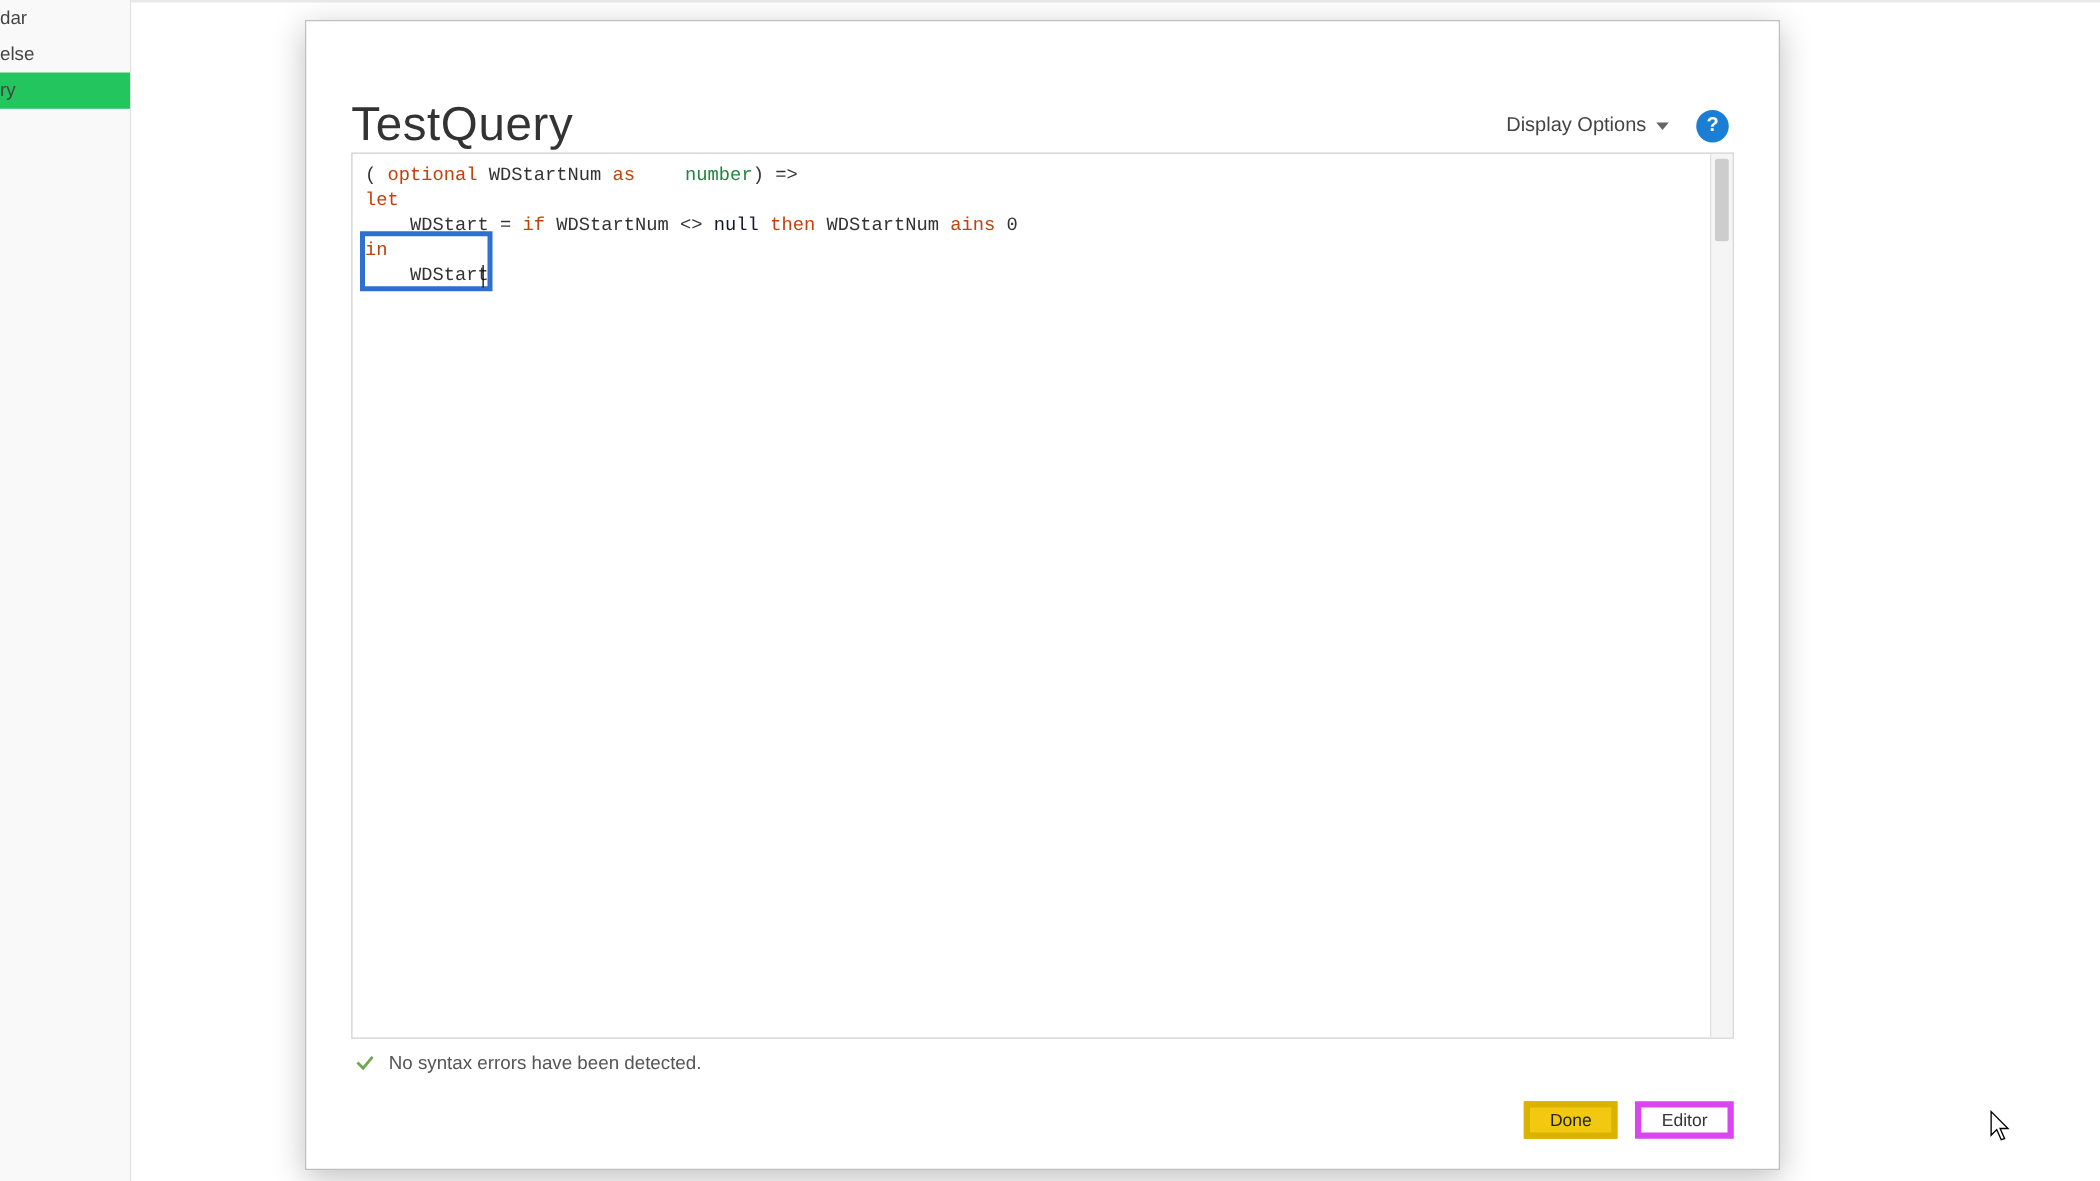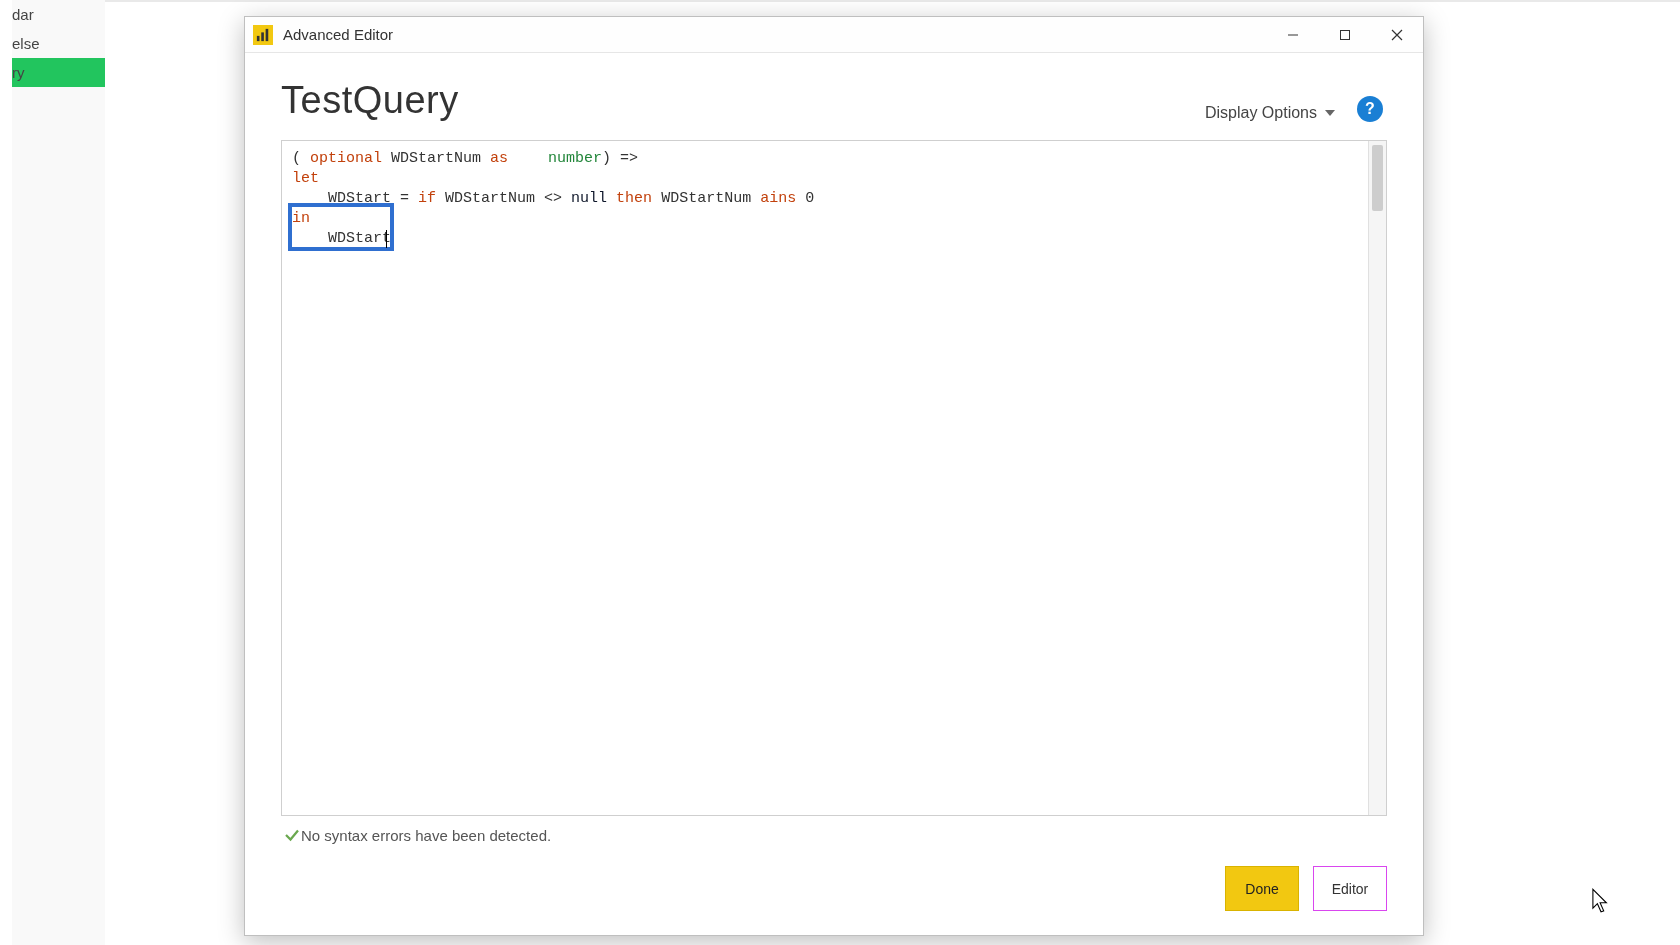--- a/index.html
+++ b/index.html
@@ -3,21 +3,20 @@
 <meta charset="utf-8">
 <style>
   * { box-sizing: border-box; margin: 0; padding: 0; }
   html, body { width: 1680px; height: 945px; overflow: hidden; font-family: "Segoe UI", Arial, sans-serif; background: #fff; }
 
   
   .bg-left {
     position: absolute; left: 0; top: 0; width: 105px; height: 100%;
     background: #f3f3f3;
     border-right: 1px solid #e0e0e0;
-    margin-left: 12px;
   }
   .bg-left-inner {
     position: absolute; left: 0; top: 0; width: 100%; height: 100%;
     background: #f9f9f9;
   }
   .sidebar-item {
     font-size: 15px; color: #444; padding: 6px 4px 6px 0;
     text-align: left; white-space: nowrap; overflow: hidden;
     border-bottom: 0;
   }
@@ -79,21 +78,21 @@
   }
   .win-btn svg { width: 12px; height: 12px; }
 
   .dialog-body {
     position: absolute; left: 0; right: 0; top: 36px; bottom: 0;
     padding: 26px 36px 24px 36px;
     display: flex; flex-direction: column;
   }
 
   .header-row {
-    display: flex; align-items: flex-end; margin-bottom: 18px;
+    display: flex; align-items: center; 
     padding-right: 4px;
   }
   .query-title {
     font-size: 38px; font-weight: 300; color: #333; letter-spacing: .5px;
   }
   .header-row .spacer { flex: 1; }
   .display-options {
     font-size: 16px; color: #444; display: flex; align-items: center; gap: 8px;
     margin-right: 22px;
   }
@@ -149,37 +148,37 @@
     position: absolute; right: 0; top: 0; bottom: 0; width: 18px;
     background: #f5f5f5;
     border-left: 1px solid #e0e0e0;
   }
   .v-thumb {
     position: absolute; left: 3px; right: 3px; top: 4px; height: 66px;
     background: #cdcdcd; border-radius: 2px;
   }
 
   .status-row {
-    display: flex; align-items: center; 
+    display: flex; align-items: center; gap: 10px;
     padding: 10px 2px 0 2px;
     font-size: 15px; color: #555;
   }
   .check-icon { color: #6aa84f; display:flex; }
   .check-icon svg { width: 18px; height: 18px; }
 
   .button-row {
     display: flex; justify-content: flex-end; gap: 14px;
     padding-top: 22px;
   }
   .btn {
-    min-width: 74px; height: 45px;
+    min-width: 74px; height: 30px;
     padding: 0 16px;
     font-size: 14px;
     display: flex; align-items: center; justify-content: center;
-    border: 1px solid #d946ef;
+    border: 5px solid #d946ef;
     background: #fff; color: #333;
     cursor: pointer;
   }
   .btn.primary {
     background: #f2c811; border-color: #d9b300; color: #222;
   }
 </style>
 </head>
 <body>
 
@@ -190,46 +189,20 @@
     <div class="sidebar-item selected">ry</div>
   </div>
 </div>
 
 <div class="bg-right">
   <div class="ribbon-edge"></div>
 </div>
 
 <div class="dialog">
 
-  <div class="titlebar">
-    <div class="app-icon">
-      <svg viewBox="0 0 16 16">
-          <rect x="1" y="9" width="3" height="6" fill="#333"></rect>
-          <rect x="6" y="5" width="3" height="10" fill="#333"></rect>
-          <rect x="11" y="1" width="3" height="14" fill="#333"></rect>
-        </svg>
-    </div>
-    <div class="title">Advanced Editor</div>
-    <div class="spacer"></div>
-    <div class="win-btn">
-      <svg viewBox="0 0 12 12">
-          <rect x="1" y="5.5" width="10" height="1" fill="currentColor"></rect>
-        </svg>
-    </div>
-    <div class="win-btn">
-      <svg viewBox="0 0 12 12">
-          <rect x="1.5" y="1.5" width="9" height="9" fill="none" stroke="currentColor" stroke-width="1"></rect>
-        </svg>
-    </div>
-    <div class="win-btn close">
-      <svg viewBox="0 0 12 12">
-          <path d="M1 1 L11 11 M11 1 L1 11" stroke="currentColor" stroke-width="1.2"></path>
-        </svg>
-    </div>
-  </div>
 
   <div class="dialog-body">
 
     <div class="header-row">
       <div class="query-title">TestQuery</div>
       <div class="spacer"></div>
       <div class="display-options">
         <span>Display Options</span>
         <span class="chev-down"></span>
       </div>

